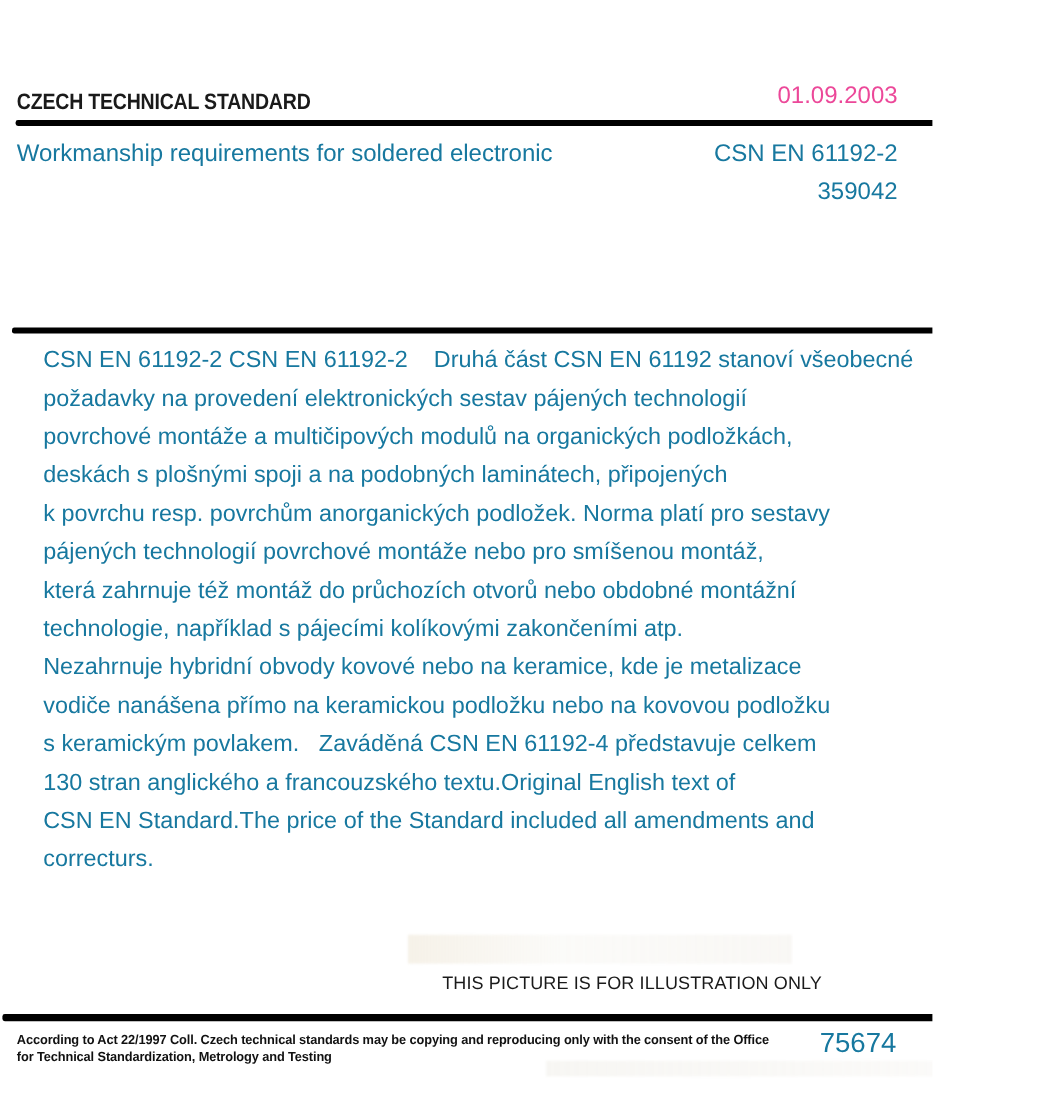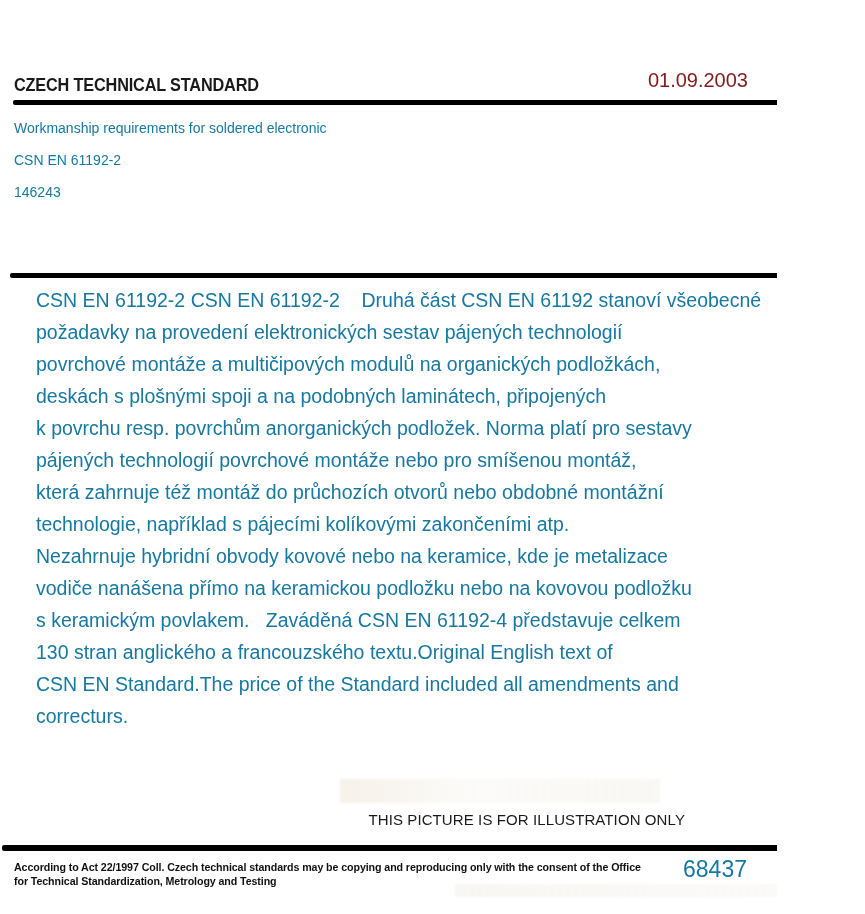--- a/index.html
+++ b/index.html
@@ -21,41 +21,40 @@
     letter-spacing: -0.2px;
     transform: scaleX(0.88);
     transform-origin: left center;
     white-space: nowrap;
   }
   .issue-date {
     position: absolute;
     right: 29px;
     top: 69px;
     font-size: 20px;
-    color: #7f1d1d;
+    color: #ec4899;
     white-space: nowrap;
   }
   .rule { position: absolute; background: #000000; border-radius: 2px; }
   .rule-header { left: 13px; top: 100px; width: 825px; height: 5px; }
   .rule-content { left: 10px; top: 273px; width: 833px; height: 5px; }
   .rule-footer { left: 2px; top: 845px; width: 834px; height: 6px; }
   .subject-row {
     position: absolute;
     left: 14px;
     right: 29px;
     top: 112px;
     display: flex;
     justify-content: space-between;
     color: #17789f;
-    font-size: 14px;
+    font-size: 20px;
     line-height: 32px;
-    flex-direction: column;
   }
   .subject-title { text-align: left; }
-  .subject-ids { white-space: nowrap; }
+  .subject-ids { text-align: right; white-space: nowrap; }
   .abstract {
     position: absolute;
     left: 14px;
     top: 284px;
     width: 820px;
     color: #17789f;
     font-size: 19.5px;
     line-height: 32px;
     white-space: pre-wrap;
     margin-left: 22px;
@@ -114,21 +113,21 @@
   <div class="issue-date">01.09.2003</div>
 
   <div class="rule rule-header"></div>
 
   <div class="subject-row">
     <div class="subject-title">
       <div>Workmanship requirements for soldered electronic</div>
     </div>
     <div class="subject-ids">
       <div>CSN EN 61192-2</div>
-      <div>146243</div>
+      <div>359042</div>
     </div>
   </div>
 
   <div class="rule rule-content"></div>
 
   <div class="abstract">CSN EN 61192-2 CSN EN 61192-2    Druhá část CSN EN 61192 stanoví všeobecné
 požadavky na provedení elektronických sestav pájených technologií
 povrchové montáže a multičipových modulů na organických podložkách,
 deskách s plošnými spoji a na podobných laminátech, připojených
 k povrchu resp. povrchům anorganických podložek. Norma platí pro sestavy
@@ -146,17 +145,17 @@
 
   <div class="illustration-note">THIS PICTURE IS FOR ILLUSTRATION ONLY</div>
 
   <div class="rule rule-footer"></div>
 
   <div class="footer-notice">
     <div>According to Act 22/1997 Coll. Czech technical standards may be copying and reproducing only with the consent of the Office</div>
     <div>for Technical Standardization, Metrology and Testing</div>
   </div>
 
-  <div class="document-number">68437</div>
+  <div class="document-number">75674</div>
 
   <div class="smudge-2"></div>
 
 </div>
 
 </body></html>

